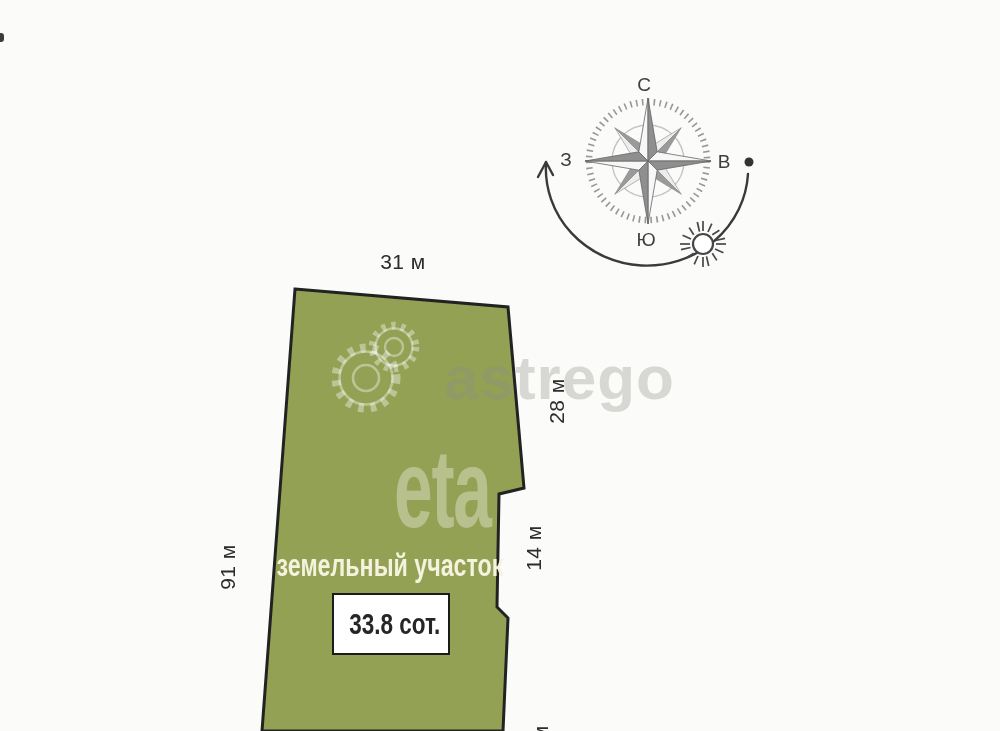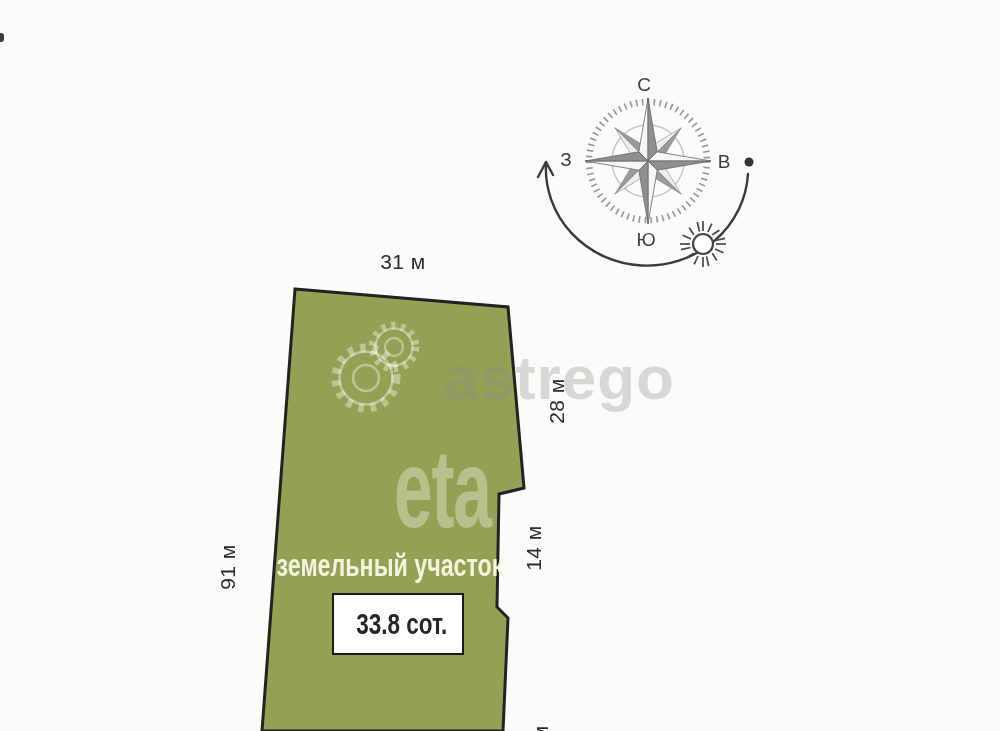--- a/index.html
+++ b/index.html
@@ -35,25 +35,25 @@
     left: 390px; top: 566px;
     font-size: 31px;
     font-weight: 700;
     color: #f5f2de;
     transform: translate(-50%, -50%) scaleX(0.75);
   }
 
   .area-box {
     position: absolute;
     left: 332px; top: 593px;
-    width: 132px; height: 62px;
+    width: 118px; height: 62px;
     background: #ffffff;
     border: 2px solid #1b1b1b;
     box-sizing: border-box;
-    display: flex; align-items: center; justify-content: flex-end;
+    display: flex; align-items: center; justify-content: flex-start;
   }
   .area-box .area-text {
     font-size: 30px;
     font-weight: 700;
     color: #262626;
     transform: scaleX(0.75);
     white-space: nowrap;
   }
 
   .wm-primary {

